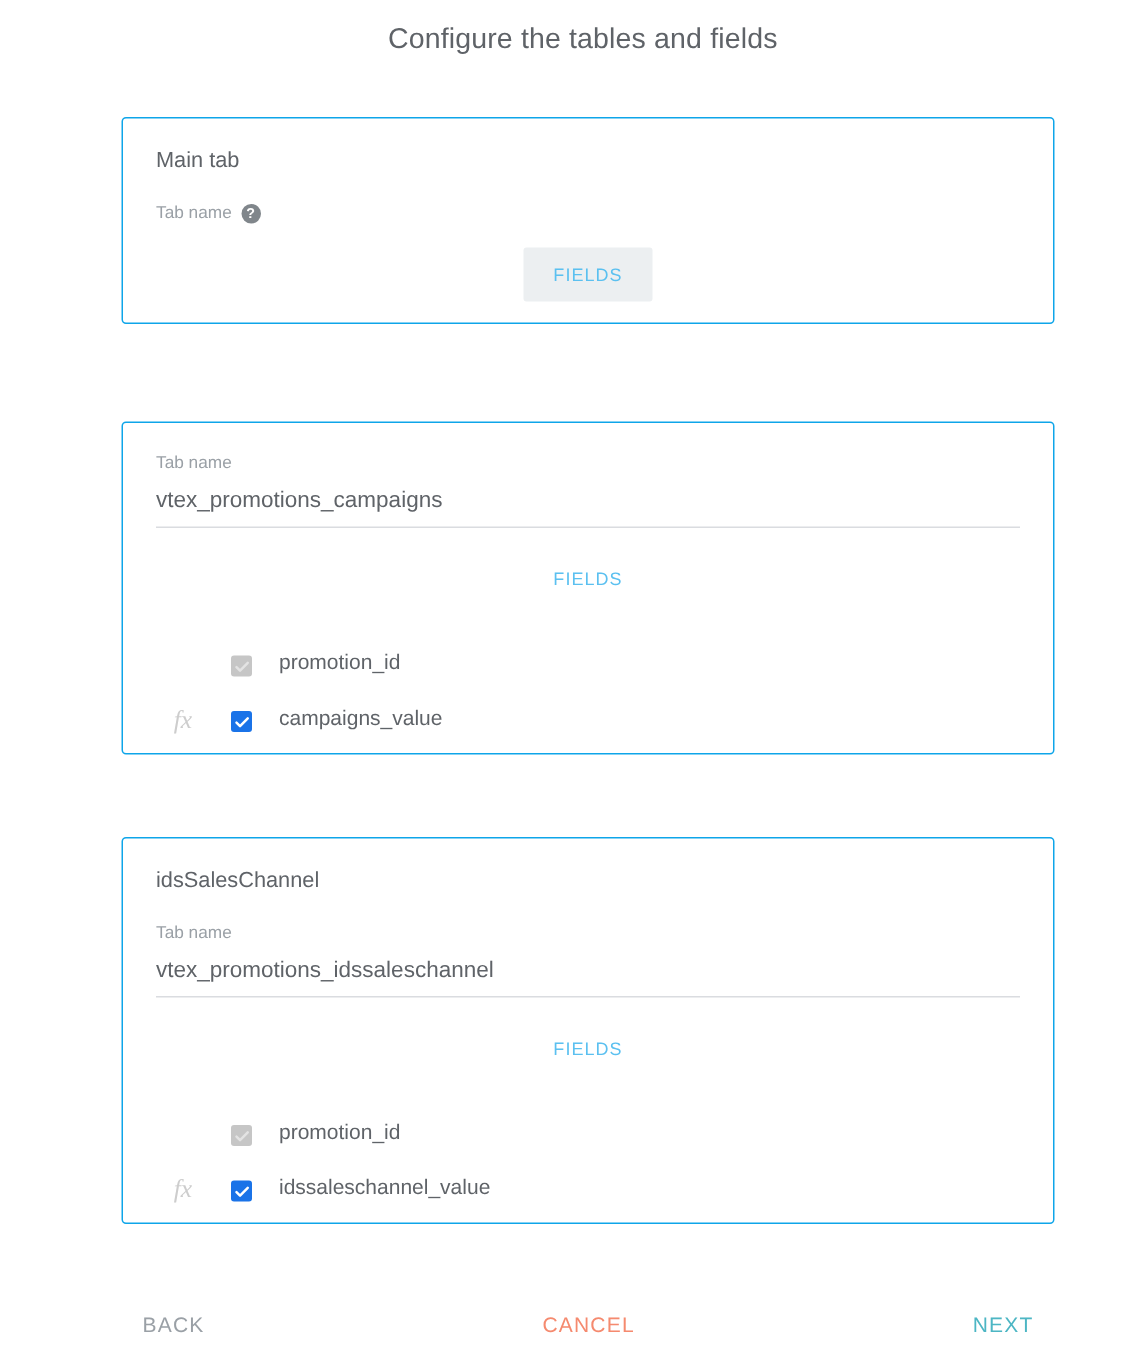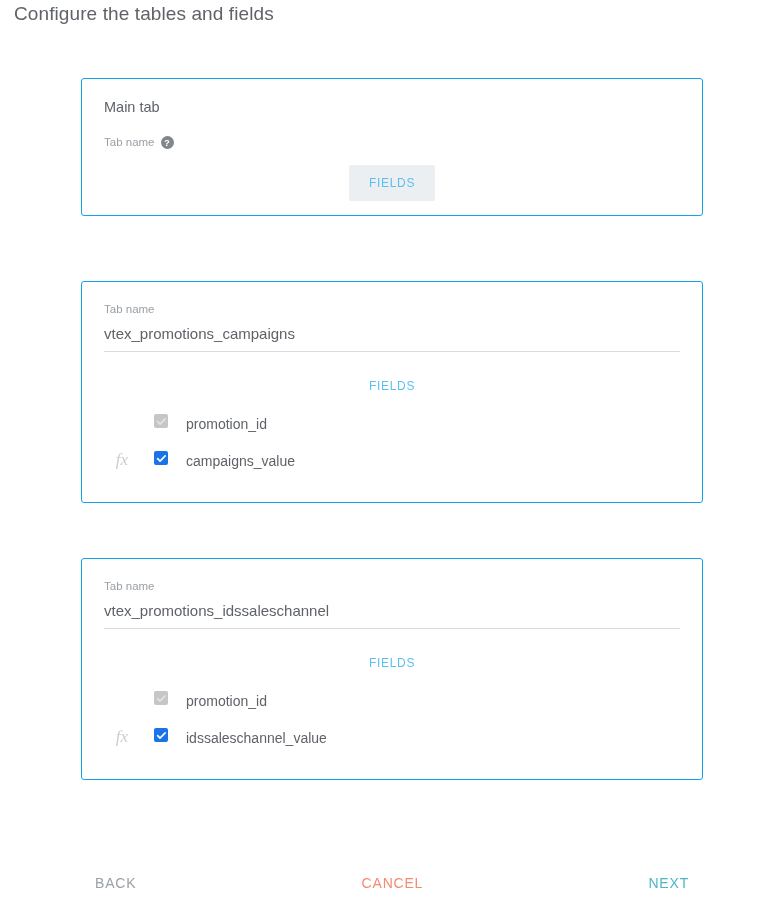--- a/index.html
+++ b/index.html
@@ -12,22 +12,23 @@
     width: 763px;
     height: 911px;
     font-family: "Liberation Sans", sans-serif;
     color: #5f6368;
     overflow: hidden;
     position: relative;
   }
 
   
   .page-header {
-    padding: 1px 0 0 14px;
+    padding: 14px 0 0 14px;
     height: 56px;
+    text-align: center;
   }
   .page-title {
     font-size: 19px;
     font-weight: 400;
     color: #5f6368;
     letter-spacing: 0.1px;
     margin: 0;
     line-height: 26px;
   }
 
@@ -124,21 +125,21 @@
   .fields-btn.hovered {
     background: #eceff1;
   }
 
   
   .field-list {
     margin-top: 10px;
   }
   .field-row {
     display: flex;
-    align-items: flex-start;
+    align-items: flex-end;
     height: 37px;
   }
   .fx-slot {
     width: 36px;
     flex: 0 0 36px;
     display: flex;
     align-items: center;
     justify-content: center;
   }
   .fx-icon {
@@ -270,20 +271,21 @@
             </span>
           </span>
           <span class="field-name">campaigns_value</span>
         </div>
       </div>
     </div>
   </div>
 
   <div class="card" style="top:558px;">
     <div class="card-inner">
+      <div class="card-title">idsSalesChannel</div>
 
       <div class="field-group">
         <div class="field-label-row">
           <span class="field-label">Tab name</span>
         </div>
         <input class="tab-input" type="text" value="vtex_promotions_idssaleschannel" style="">
       </div>
 
       <div class="fields-row">
         <button class="fields-btn">FIELDS</button>

